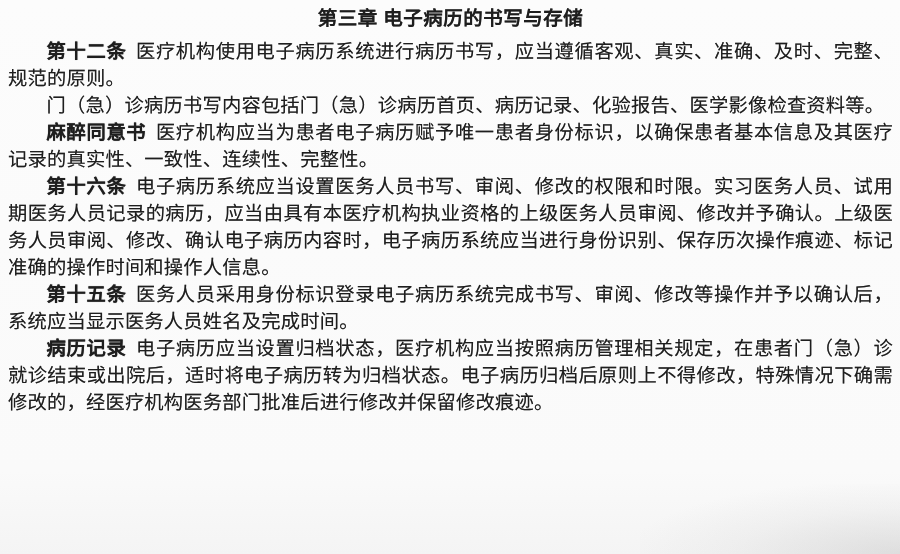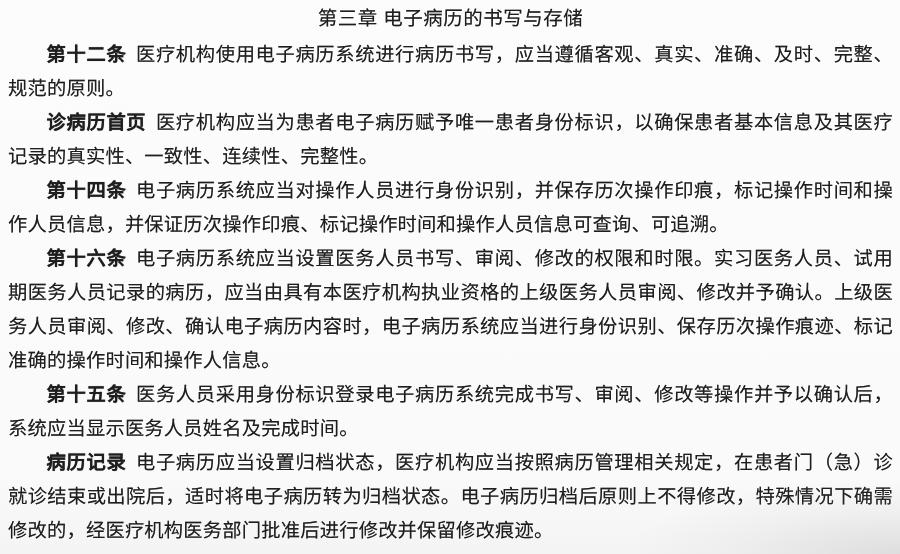--- a/index.html
+++ b/index.html
@@ -19,29 +19,29 @@
     position: absolute;
     inset: 0;
     padding: 5px 7px 0 8px;
     box-sizing: border-box;
     background: linear-gradient(180deg, #fcfcfc 0%, #fafafa 85%, #f4f4f4 100%);
   }
   .chapter-title {
     margin: 0 0 5px 0;
     text-align: center;
     font-size: 19.5px;
-    font-weight: 400;
+    font-weight: 700;
     line-height: 28px;
     letter-spacing: 0.5px;
     text-shadow: 0 0 0.5px rgba(20,20,20,0.55);
   }
   .doc-body p {
     margin: 0;
     font-size: 19.3px;
-    line-height: 34px;
+    line-height: 27px;
     text-align: justify;
     text-indent: 2em;
     letter-spacing: 0.2px;
     text-shadow: 0 0 0.5px rgba(20,20,20,0.5);
   }
   .doc-body p b.article-term {
     font-weight: 700;
     margin-right: 0.5em;
     text-shadow: 0 0 0.7px rgba(10,10,10,0.75);
   }
@@ -56,20 +56,20 @@
     background: radial-gradient(ellipse at 100% 100%, rgba(120,120,120,0.18) 0%, rgba(160,160,160,0.08) 45%, rgba(200,200,200,0) 75%);
   }
 </style>
 </head>
 <body>
 
 <div class="page">
   <h1 class="chapter-title">第三章  电子病历的书写与存储</h1>
   <div class="doc-body" id="doc-body">
       <p><b class="article-term">第十二条</b><span>医疗机构使用电子病历系统进行病历书写，应当遵循客观、真实、准确、及时、完整、规范的原则。</span></p>
-      <p><b class="article-term">诊病历首页</b><span>医疗机构应当为患者电子病历赋予唯一患者身份标识，以确保患者基本信息及其医疗记录的真实性、一致性、连续性、完整性。</span></p>
-      <p><b class="article-term">第十四条</b><span>电子病历系统应当对操作人员进行身份识别，并保存历次操作印痕，标记操作时间和操作人员信息，并保证历次操作印痕、标记操作时间和操作人员信息可查询、可追溯。</span></p>
+      <p><span>门（急）诊病历书写内容包括门（急）诊病历首页、病历记录、化验报告、医学影像检查资料等。</span></p>
+      <p><b class="article-term">麻醉同意书</b><span>医疗机构应当为患者电子病历赋予唯一患者身份标识，以确保患者基本信息及其医疗记录的真实性、一致性、连续性、完整性。</span></p>
       <p><b class="article-term">第十六条</b><span>电子病历系统应当设置医务人员书写、审阅、修改的权限和时限。实习医务人员、试用期医务人员记录的病历，应当由具有本医疗机构执业资格的上级医务人员审阅、修改并予确认。上级医务人员审阅、修改、确认电子病历内容时，电子病历系统应当进行身份识别、保存历次操作痕迹、标记准确的操作时间和操作人信息。</span></p>
       <p><b class="article-term">第十五条</b><span>医务人员采用身份标识登录电子病历系统完成书写、审阅、修改等操作并予以确认后，系统应当显示医务人员姓名及完成时间。</span></p>
       <p><b class="article-term">病历记录</b><span>电子病历应当设置归档状态，医疗机构应当按照病历管理相关规定，在患者门（急）诊就诊结束或出院后，适时将电子病历转为归档状态。电子病历归档后原则上不得修改，特殊情况下确需修改的，经医疗机构医务部门批准后进行修改并保留修改痕迹。</span></p>
     </div>
   <div class="scan-shading"></div>
 </div>
 
 </body></html>

